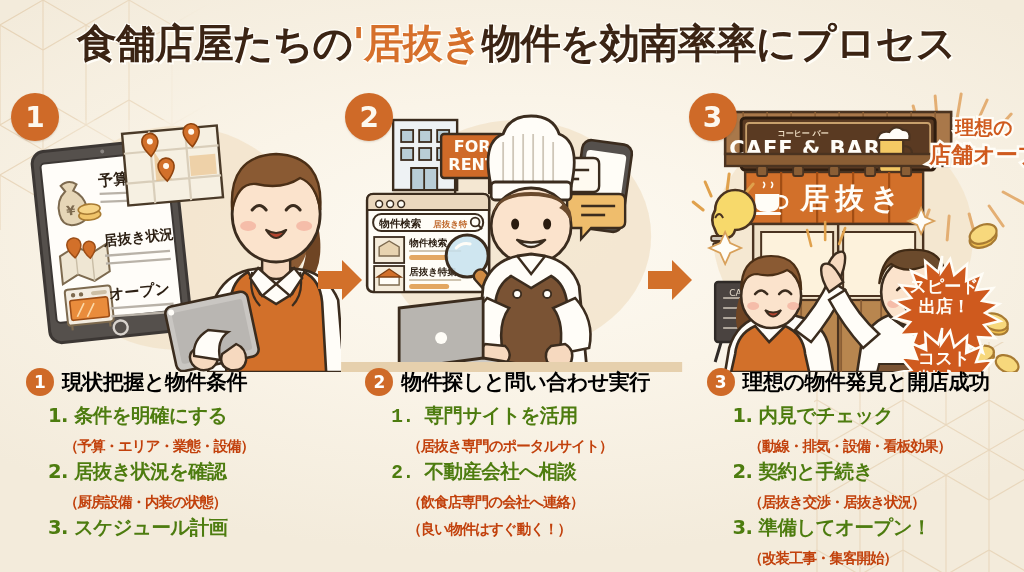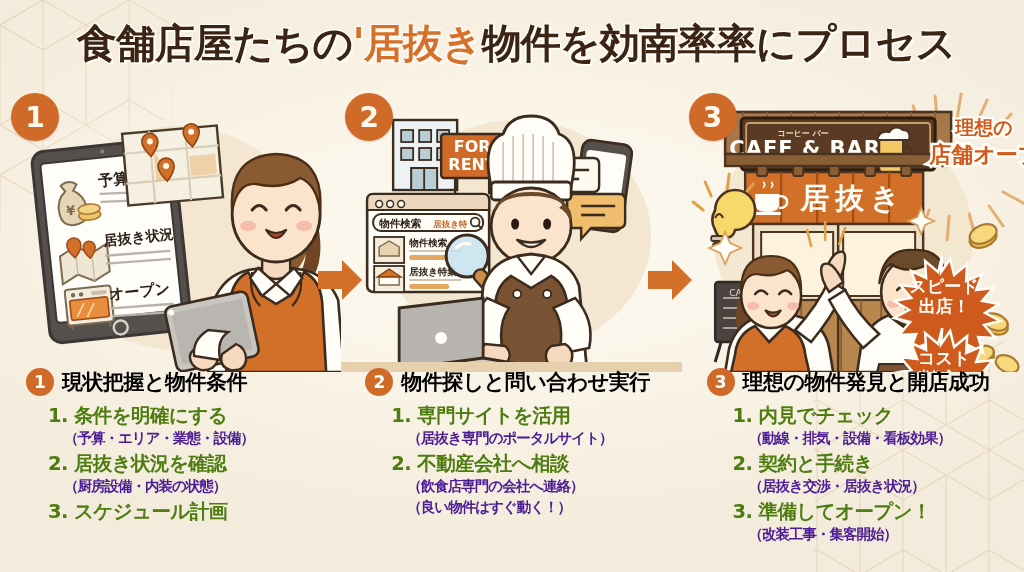--- a/index.html
+++ b/index.html
@@ -69,24 +69,24 @@
   }
   .head-title{
     font-size:21px; font-weight:bold; color:#000000; letter-spacing:-.5px; white-space:nowrap;
   }
   .items{ margin-top:6px; padding-left:42px; }
   .item{ margin-bottom:2px; }
   .item-main{
     font-size:19.5px; font-weight:bold; color:#4d7c0f; letter-spacing:-.6px; white-space:nowrap;
   }
   .item-sub{
-    font-size:14.5px; font-weight:bold; color:#4c1d95; letter-spacing:-1px;
-    padding-left:16px; white-space:nowrap; margin-top:0px;
-  }
-  .col:nth-child(2) .items{ padding-left:44px; }
+    font-size:14.5px; font-weight:bold; color:#c2410c; letter-spacing:-1px;
+    padding-left:16px; white-space:nowrap; margin-top:8px;
+  }
+  .col:nth-child(2) .items{ padding-left:44px;font-family:Liberation Mono, monospace; }
   .col:nth-child(3) .items{ padding-left:44px; }
   .col:nth-child(3) .head-row{ padding-left:18px; }
   .col:nth-child(2) .head-row{ padding-left:18px; }
 </style>
 </head>
 <body>
 
 <div id="stage">
 
   <div class="bg-base"></div>

